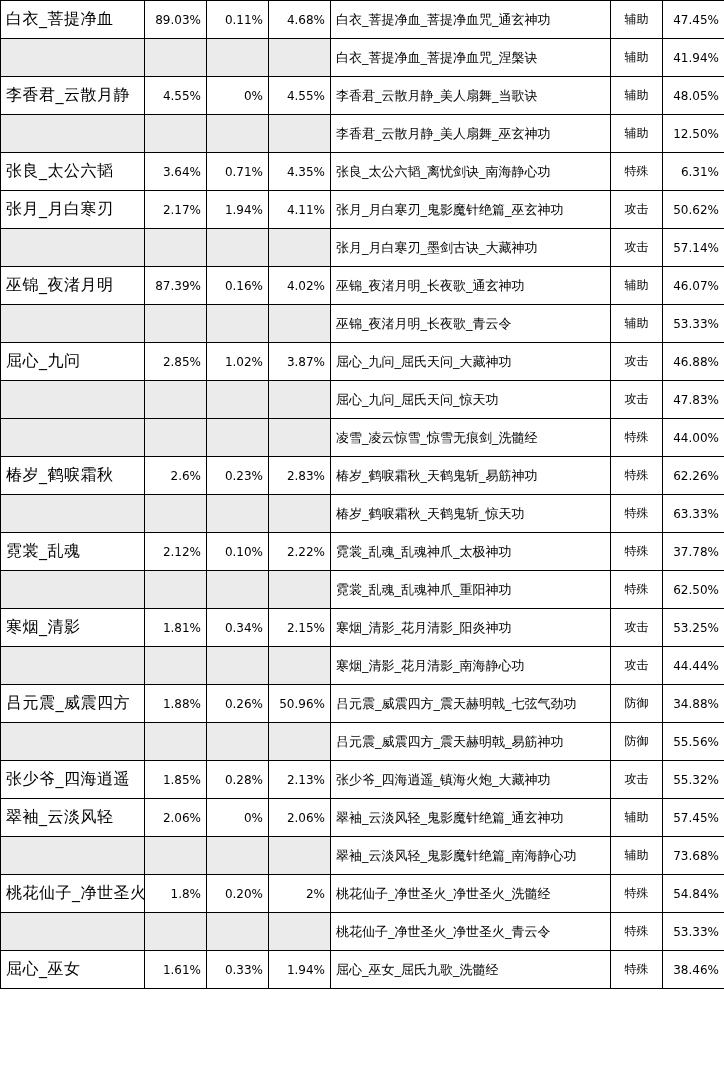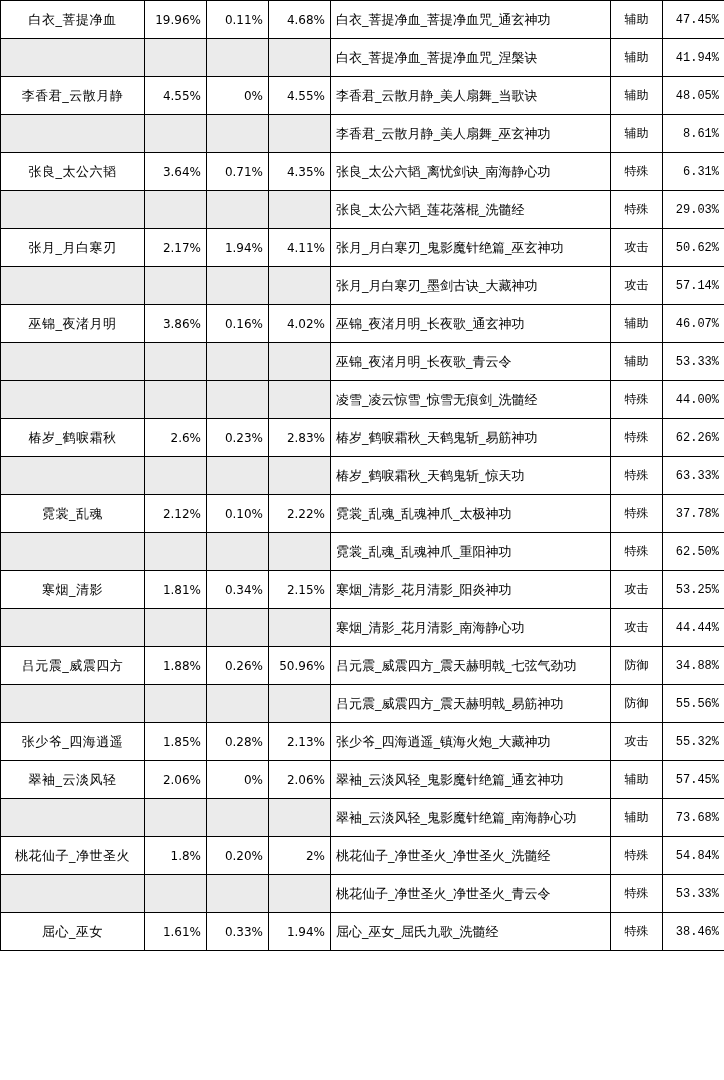--- a/index.html
+++ b/index.html
@@ -29,42 +29,41 @@
   
   col.c-name   { width: 144px; }
   col.c-v1     { width: 62px; }
   col.c-v2     { width: 62px; }
   col.c-v3     { width: 62px; }
   col.c-skill  { width: 280px; }
   col.c-type   { width: 52px; }
   col.c-pct    { width: 62px; }
 
   td.name {
-    text-align: center;
-    font-size: 13px;
+    text-align: left;
+    font-size: 16px;
     letter-spacing: 0.5px;
   }
   td.num {
     text-align: right;
     font-size: 12px;
     padding-right: 7px;
   }
   td.skill {
     text-align: left;
     font-size: 13px;
   }
   td.type {
     text-align: center;
     font-size: 12px;
   }
   td.pct {
     text-align: right;
     font-size: 12px;
     padding-right: 7px;
-    font-family: Liberation Mono, monospace;
   }
   tr.alt td.name,
   tr.alt td.num {
     background: #ebebeb;
   }
   td.empty {
     background: #ebebeb;
   }
 </style>
 </head>
@@ -76,21 +75,21 @@
       <col class="c-v1">
       <col class="c-v2">
       <col class="c-v3">
     <col class="c-skill">
       <col class="c-type">
       <col class="c-pct">
   </colgroup>
   <tbody>
       <tr>
         <td class="name">白衣_菩提净血</td>
-        <td class="num">19.96%</td>
+        <td class="num">89.03%</td>
         <td class="num">0.11%</td>
         <td class="num">4.68%</td>
         <td class="skill">白衣_菩提净血_菩提净血咒_通玄神功</td>
         <td class="type">辅助</td>
         <td class="pct">47.45%</td>
       </tr>
       <tr class="alt">
         <td class="name empty"></td>
         <td class="num empty"></td>
         <td class="num empty"></td>
@@ -108,75 +107,84 @@
         <td class="type">辅助</td>
         <td class="pct">48.05%</td>
       </tr>
       <tr class="alt">
         <td class="name empty"></td>
         <td class="num empty"></td>
         <td class="num empty"></td>
         <td class="num empty"></td>
         <td class="skill">李香君_云散月静_美人扇舞_巫玄神功</td>
         <td class="type">辅助</td>
-        <td class="pct">8.61%</td>
+        <td class="pct">12.50%</td>
       </tr>
       <tr>
         <td class="name">张良_太公六韬</td>
         <td class="num">3.64%</td>
         <td class="num">0.71%</td>
         <td class="num">4.35%</td>
         <td class="skill">张良_太公六韬_离忧剑诀_南海静心功</td>
         <td class="type">特殊</td>
         <td class="pct">6.31%</td>
       </tr>
-      <tr class="alt">
-        <td class="name empty"></td>
-        <td class="num empty"></td>
-        <td class="num empty"></td>
-        <td class="num empty"></td>
-        <td class="skill">张良_太公六韬_莲花落棍_洗髓经</td>
-        <td class="type">特殊</td>
-        <td class="pct">29.03%</td>
-      </tr>
       <tr>
         <td class="name">张月_月白寒刃</td>
         <td class="num">2.17%</td>
         <td class="num">1.94%</td>
         <td class="num">4.11%</td>
         <td class="skill">张月_月白寒刃_鬼影魔针绝篇_巫玄神功</td>
         <td class="type">攻击</td>
         <td class="pct">50.62%</td>
       </tr>
       <tr class="alt">
         <td class="name empty"></td>
         <td class="num empty"></td>
         <td class="num empty"></td>
         <td class="num empty"></td>
         <td class="skill">张月_月白寒刃_墨剑古诀_大藏神功</td>
         <td class="type">攻击</td>
         <td class="pct">57.14%</td>
       </tr>
       <tr>
         <td class="name">巫锦_夜渚月明</td>
-        <td class="num">3.86%</td>
+        <td class="num">87.39%</td>
         <td class="num">0.16%</td>
         <td class="num">4.02%</td>
         <td class="skill">巫锦_夜渚月明_长夜歌_通玄神功</td>
         <td class="type">辅助</td>
         <td class="pct">46.07%</td>
       </tr>
       <tr class="alt">
         <td class="name empty"></td>
         <td class="num empty"></td>
         <td class="num empty"></td>
         <td class="num empty"></td>
         <td class="skill">巫锦_夜渚月明_长夜歌_青云令</td>
         <td class="type">辅助</td>
         <td class="pct">53.33%</td>
+      </tr>
+      <tr>
+        <td class="name">屈心_九问</td>
+        <td class="num">2.85%</td>
+        <td class="num">1.02%</td>
+        <td class="num">3.87%</td>
+        <td class="skill">屈心_九问_屈氏天问_大藏神功</td>
+        <td class="type">攻击</td>
+        <td class="pct">46.88%</td>
+      </tr>
+      <tr class="alt">
+        <td class="name empty"></td>
+        <td class="num empty"></td>
+        <td class="num empty"></td>
+        <td class="num empty"></td>
+        <td class="skill">屈心_九问_屈氏天问_惊天功</td>
+        <td class="type">攻击</td>
+        <td class="pct">47.83%</td>
       </tr>
       <tr class="alt">
         <td class="name empty"></td>
         <td class="num empty"></td>
         <td class="num empty"></td>
         <td class="num empty"></td>
         <td class="skill">凌雪_凌云惊雪_惊雪无痕剑_洗髓经</td>
         <td class="type">特殊</td>
         <td class="pct">44.00%</td>
       </tr>

